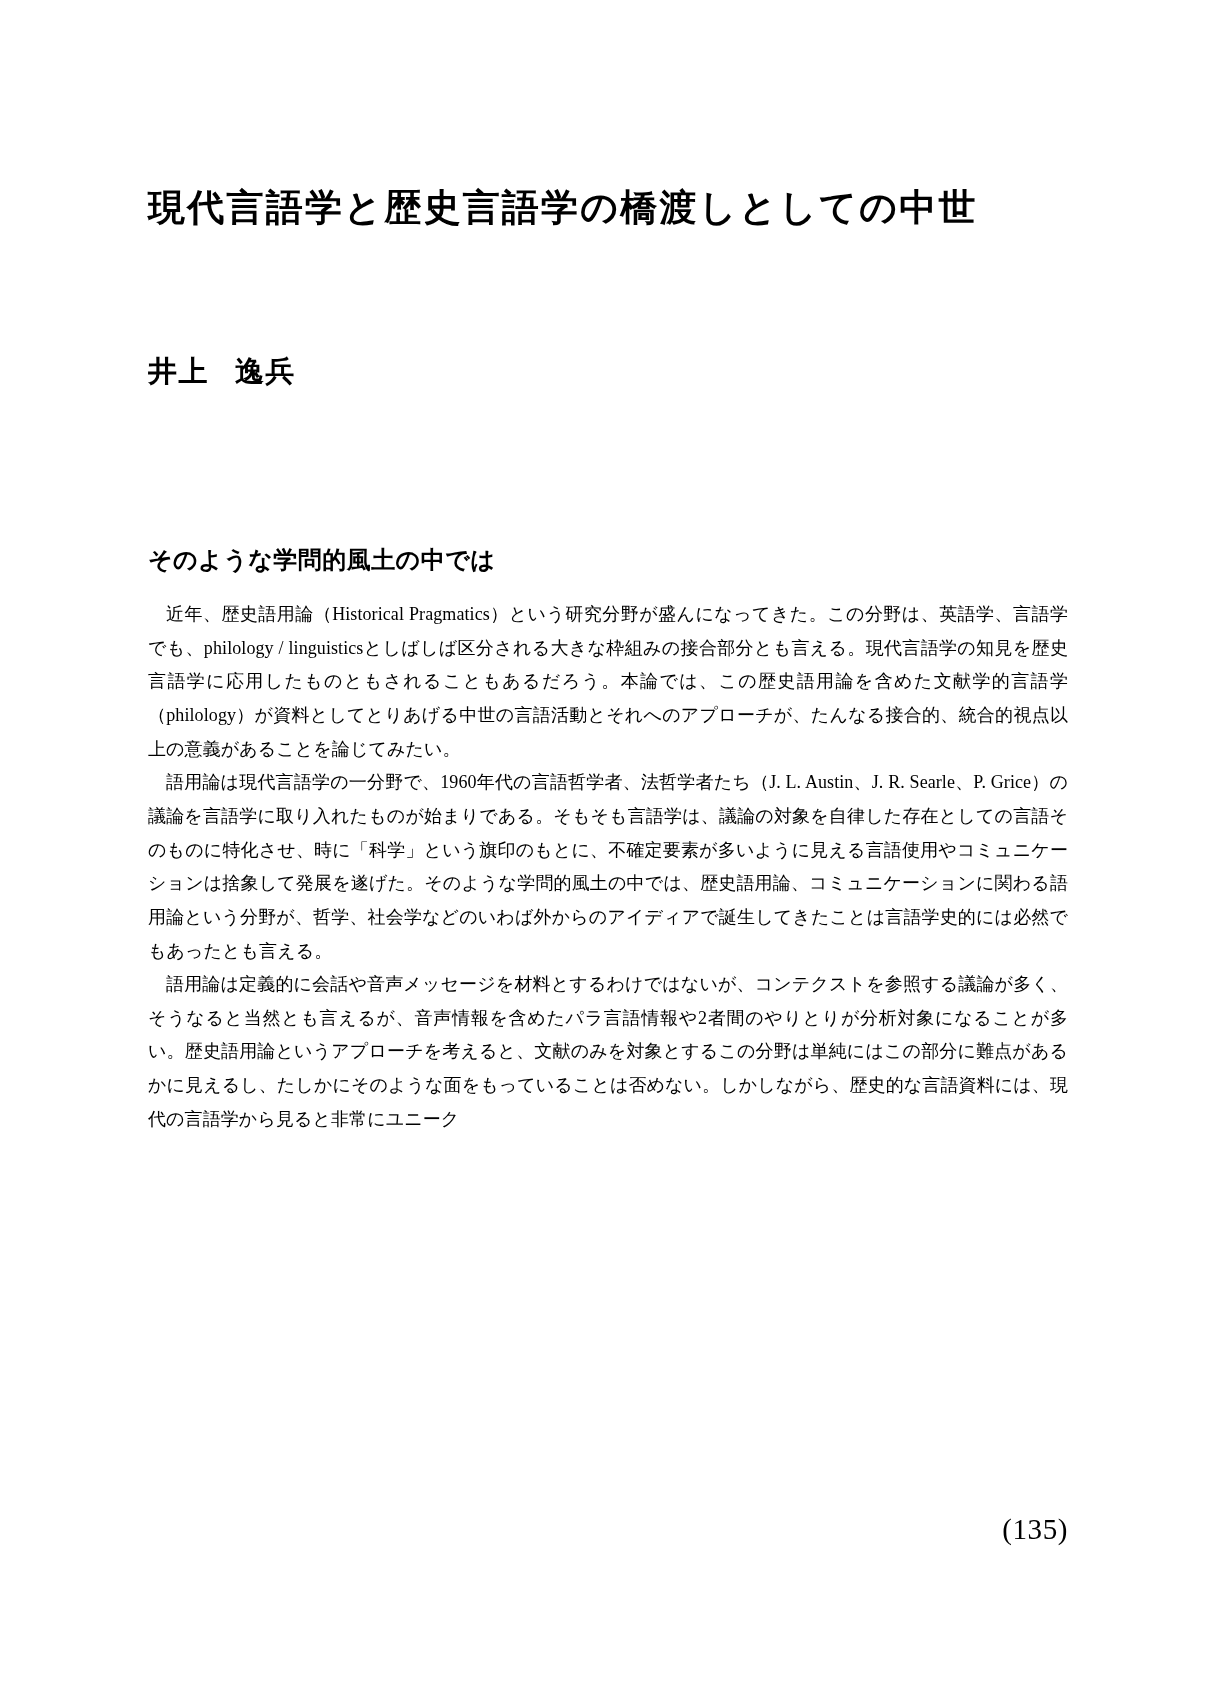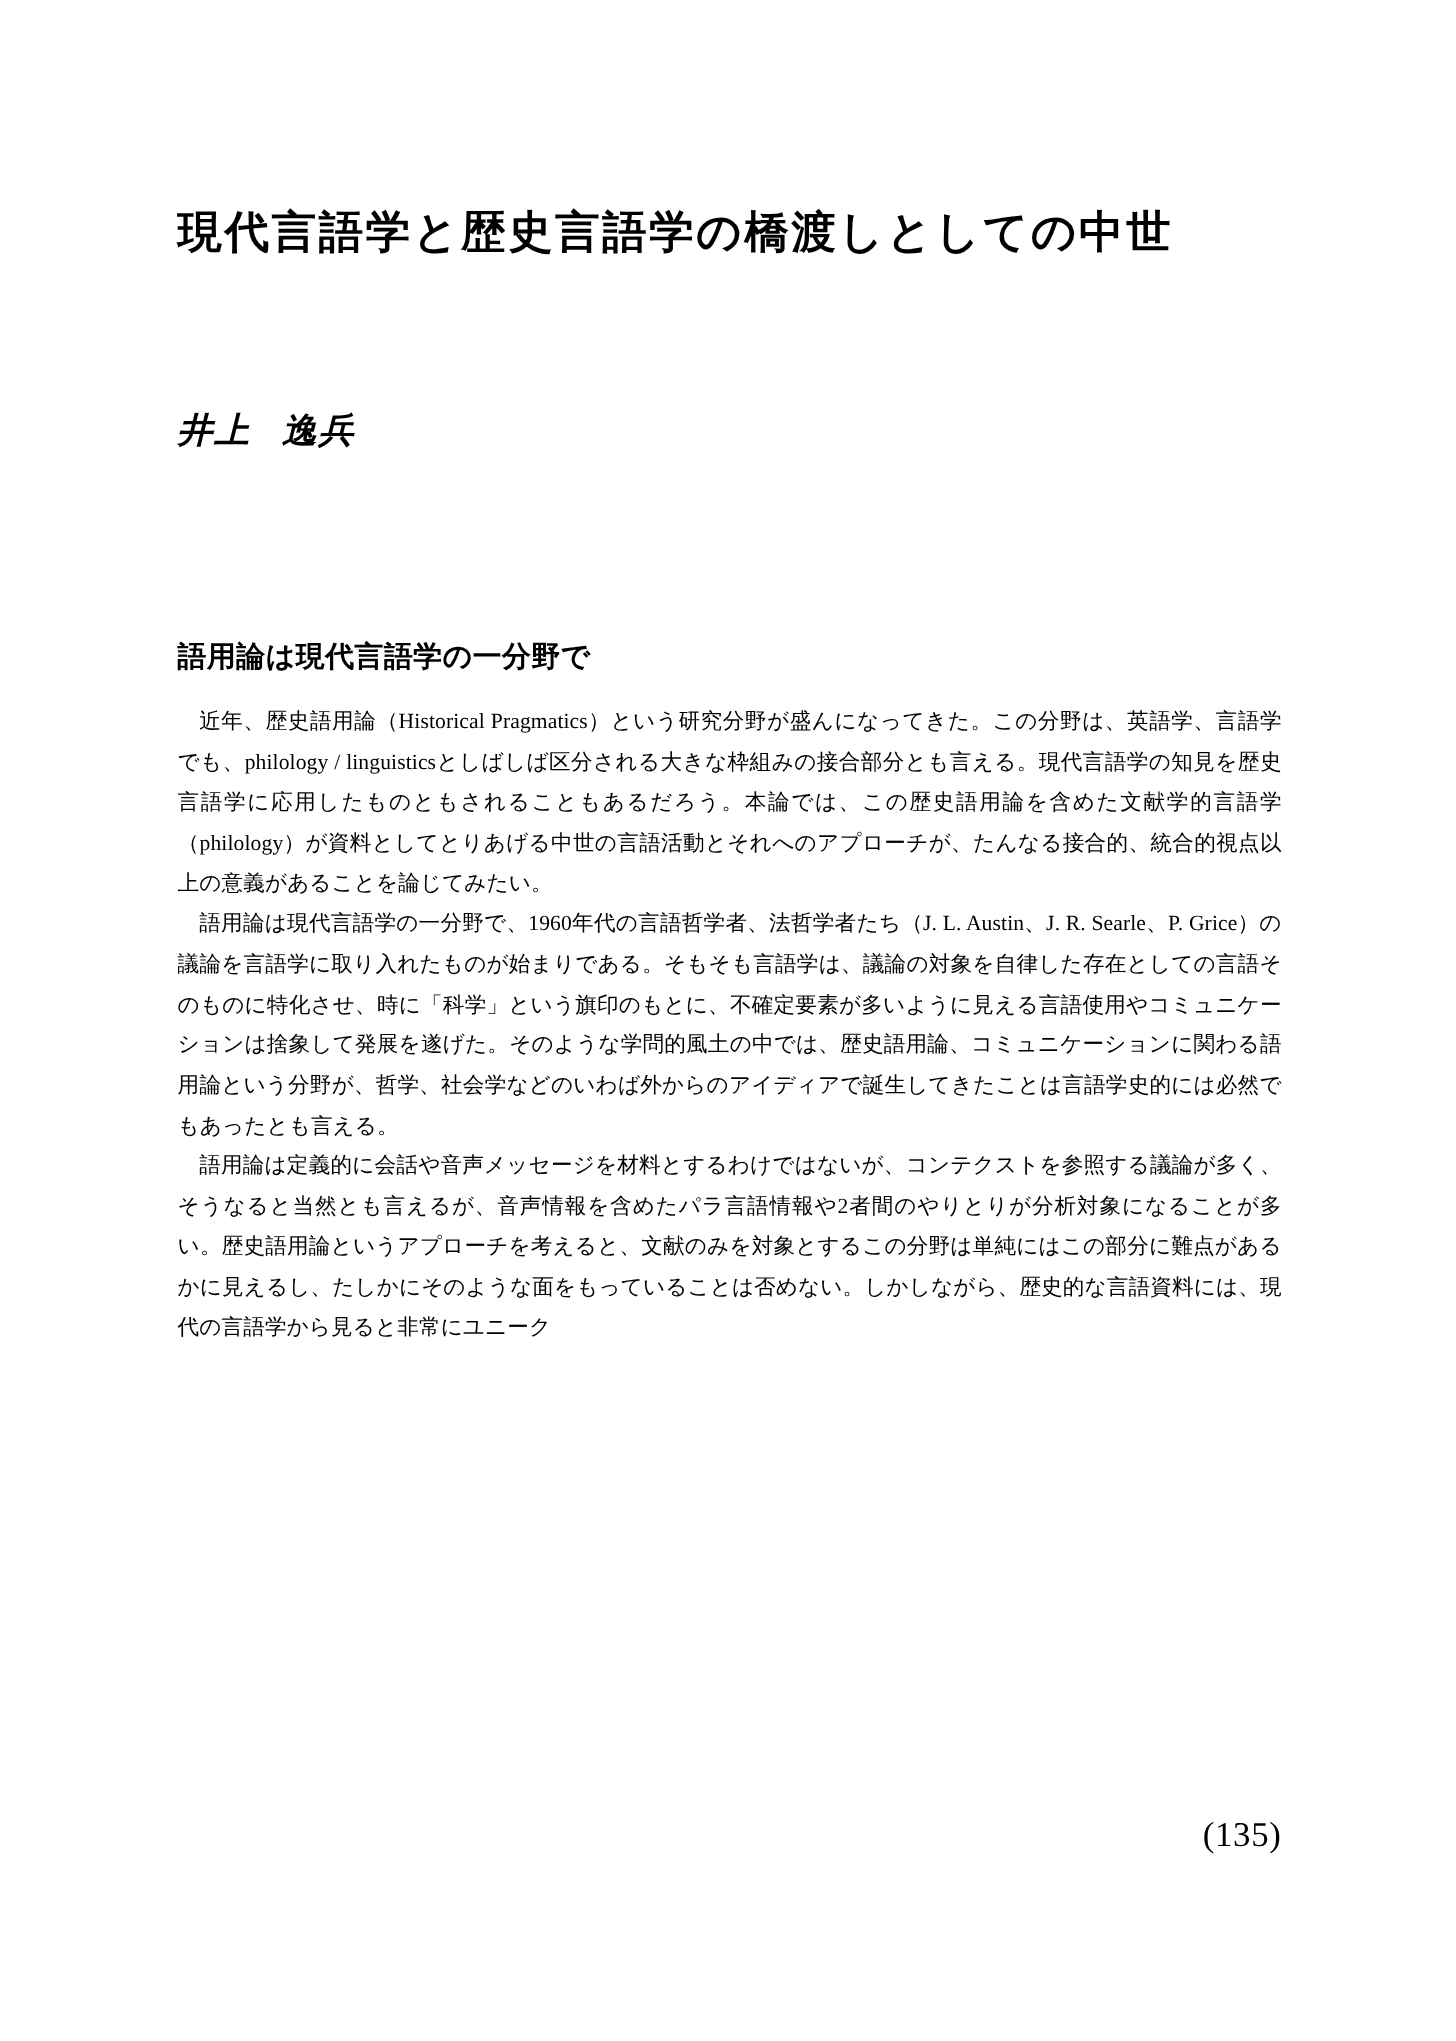--- a/index.html
+++ b/index.html
@@ -19,40 +19,39 @@
     position: absolute;
     left: 0;
     top: 0;
     width: 1213px;
     height: 1701px;
     box-sizing: border-box;
   }
   .content {
     position: absolute;
     left: 148px;
-    top: 2px;
+    top: 15px;
     width: 920px;
   }
   .doc-title {
     margin: 0;
     padding-top: 168px;
     font-size: 37px;
     font-weight: 700;
     letter-spacing: 0.06em;
     line-height: 1.35;
     text-align: left;
     white-space: nowrap;
   }
   .author {
     margin: 0;
     padding-top: 119px;
     font-size: 29px;
     font-weight: 700;
     letter-spacing: 0.05em;
-    font-style: italic;
   }
   .author .gap {
     display: inline-block;
     width: 26px;
   }
   .section-heading {
     margin: 0;
     padding-top: 152px;
     font-size: 24px;
     font-weight: 700;
@@ -86,21 +85,21 @@
 
 <div class="page">
   <div class="content">
 
     <h1 class="doc-title">現代言語学と歴史言語学の橋渡しとしての中世</h1>
 
     <div class="author">
       <span>井上</span><span class="gap"></span><span>逸兵</span>
     </div>
 
-    <h2 class="section-heading">語用論は現代言語学の一分野で</h2>
+    <h2 class="section-heading">そのような学問的風土の中では</h2>
 
     <div class="body-block">
       <p class="para">近年、歴史語用論（Historical Pragmatics）という研究分野が盛んになってきた。この分野は、英語学、言語学でも、philology / linguisticsとしばしば区分される大きな枠組みの接合部分とも言える。現代言語学の知見を歴史言語学に応用したものともされることもあるだろう。本論では、この歴史語用論を含めた文献学的言語学（philology）が資料としてとりあげる中世の言語活動とそれへのアプローチが、たんなる接合的、統合的視点以上の意義があることを論じてみたい。</p>
       <p class="para">語用論は現代言語学の一分野で、1960年代の言語哲学者、法哲学者たち（J. L. Austin、J. R. Searle、P. Grice）の議論を言語学に取り入れたものが始まりである。そもそも言語学は、議論の対象を自律した存在としての言語そのものに特化させ、時に「科学」という旗印のもとに、不確定要素が多いように見える言語使用やコミュニケーションは捨象して発展を遂げた。そのような学問的風土の中では、歴史語用論、コミュニケーションに関わる語用論という分野が、哲学、社会学などのいわば外からのアイディアで誕生してきたことは言語学史的には必然でもあったとも言える。</p>
       <p class="para">語用論は定義的に会話や音声メッセージを材料とするわけではないが、コンテクストを参照する議論が多く、そうなると当然とも言えるが、音声情報を含めたパラ言語情報や2者間のやりとりが分析対象になることが多い。歴史語用論というアプローチを考えると、文献のみを対象とするこの分野は単純にはこの部分に難点があるかに見えるし、たしかにそのような面をもっていることは否めない。しかしながら、歴史的な言語資料には、現代の言語学から見ると非常にユニーク</p>
     </div>
 
   </div>
 
   <div class="page-number">(135)</div>

